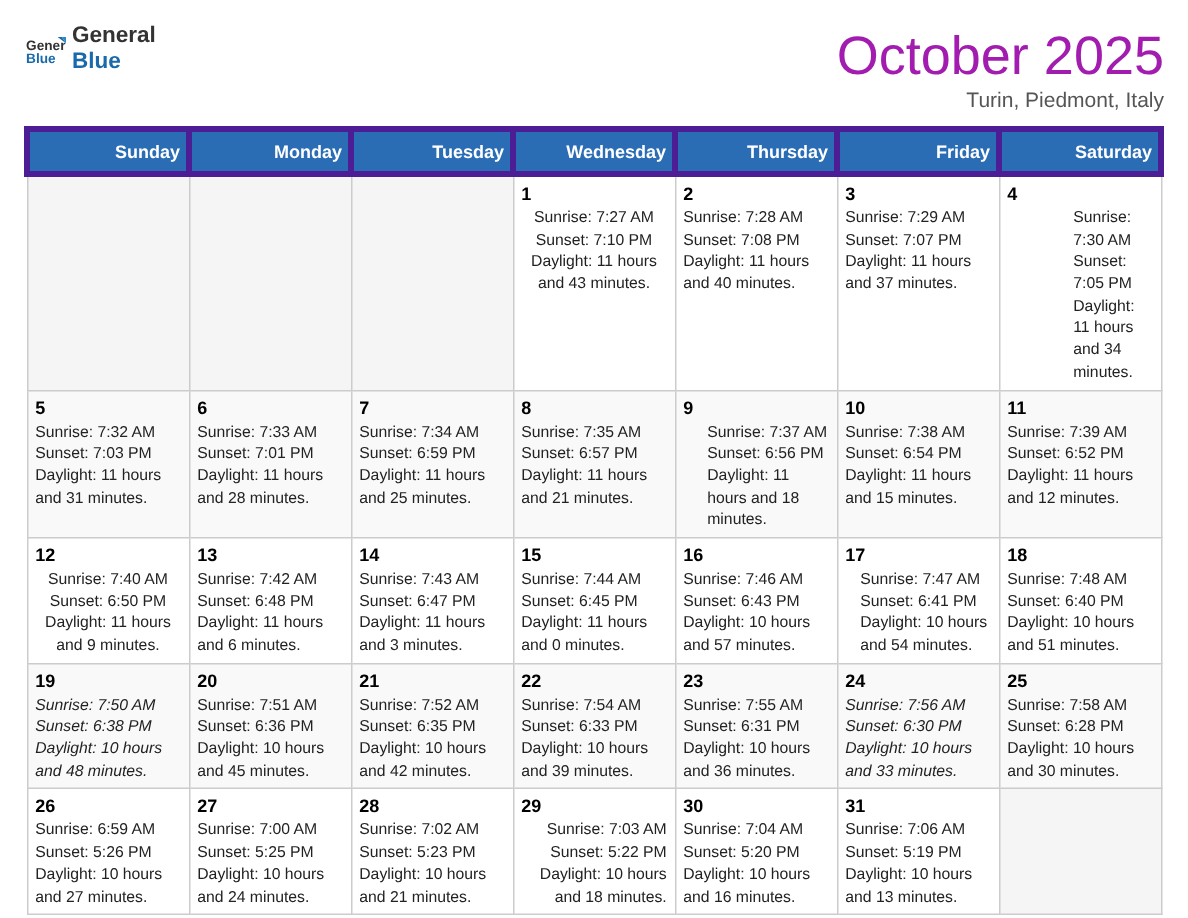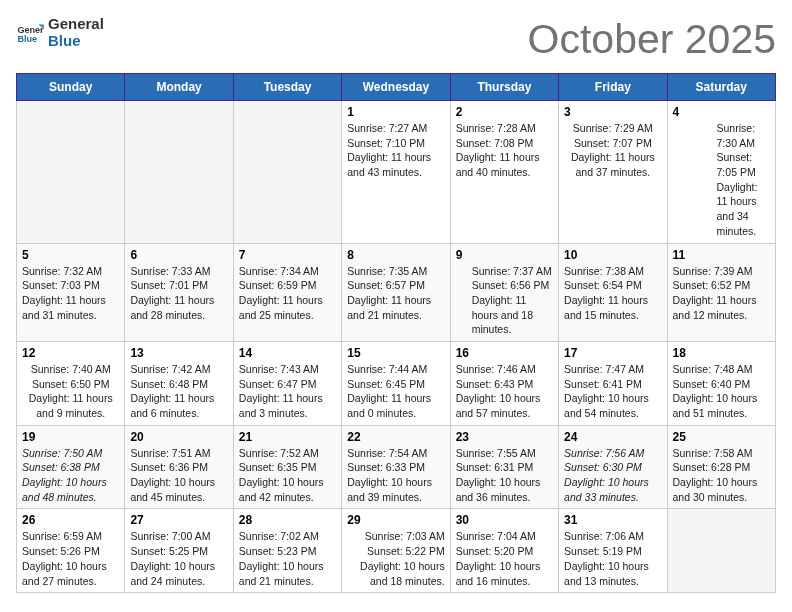--- a/index.html
+++ b/index.html
@@ -20,41 +20,41 @@
       display: flex;
       align-items: center;
       gap: 4px;
     }
     .logo-icon {
       width: 28px;
       height: 28px;
     }
     .title-block { text-align: right; }
     .month-title {
-      font-size: 41px;
-      color: #737373;
+      font-size: 36px;
+      color: #a21caf;
       font-weight: normal;
     }
     .location {
       font-size: 14px;
       color: #555;
     }
     .calendar {
       width: 100%;
       border-collapse: collapse;
       font-size: 11px;
     }
     .calendar th {
       background: #2a6db5;
       color: #fff;
       padding: 6px 4px;
-      text-align: center;
+      text-align: right;
       font-weight: bold;
       font-size: 12px;
-      border: 1px solid #4c1d95;
+      border: 4px solid #4c1d95;
     }
     .calendar td {
       border: 1px solid #ccc;
       vertical-align: top;
       padding: 4px 5px;
       width: 108px;
       min-height: 80px;
       background: #fff;
     }
     .calendar tr:nth-child(even) td { background: #f9f9f9; }
@@ -84,20 +84,21 @@
     </svg>
     <div>
       <div style="font-size:15px;font-weight:bold;color:#333;line-height:1.1;">
         <span style="color:#333;">General</span>
       </div>
       <div style="font-size:15px;font-weight:bold;color:#1a6aab;line-height:1.1;">Blue</div>
     </div>
   </div>
   <div class="title-block">
     <div class="month-title">October 2025</div>
+    <div class="location">Turin, Piedmont, Italy</div>
   </div>
 </div>
 
 <table class="calendar">
   <thead>
     <tr id="weekday-header">
         <th>Sunday</th>
         <th>Monday</th>
         <th>Tuesday</th>
         <th>Wednesday</th>
@@ -106,33 +107,33 @@
         <th>Saturday</th>
       </tr>
   </thead>
   <tbody id="calendar-body">
       <tr>
         <td class="empty"></td>
         <td class="empty"></td>
         <td class="empty"></td>
         <td>
           <span class="day-num">1</span>
-          <div class="day-info" style="white-space: pre-line;">Sunrise: 7:27 AM
+          <div class="day-info" style="white-space: pre-line; text-align: center;">Sunrise: 7:27 AM
 Sunset: 7:10 PM
 Daylight: 11 hours and 43 minutes.</div>
         </td>
         <td>
           <span class="day-num">2</span>
           <div class="day-info" style="white-space: pre-line;">Sunrise: 7:28 AM
 Sunset: 7:08 PM
 Daylight: 11 hours and 40 minutes.</div>
         </td>
         <td>
           <span class="day-num">3</span>
-          <div class="day-info" style="white-space: pre-line; text-align: center;">Sunrise: 7:29 AM
+          <div class="day-info" style="white-space: pre-line;">Sunrise: 7:29 AM
 Sunset: 7:07 PM
 Daylight: 11 hours and 37 minutes.</div>
         </td>
         <td>
           <span class="day-num">4</span>
           <div class="day-info" style="white-space: pre-line; margin-left: 44px;">Sunrise: 7:30 AM
 Sunset: 7:05 PM
 Daylight: 11 hours and 34 minutes.</div>
         </td>
       </tr>
@@ -206,21 +207,21 @@
 Daylight: 11 hours and 0 minutes.</div>
         </td>
         <td>
           <span class="day-num">16</span>
           <div class="day-info" style="white-space: pre-line;">Sunrise: 7:46 AM
 Sunset: 6:43 PM
 Daylight: 10 hours and 57 minutes.</div>
         </td>
         <td>
           <span class="day-num">17</span>
-          <div class="day-info" style="white-space: pre-line;">Sunrise: 7:47 AM
+          <div class="day-info" style="white-space: pre-line; margin-left: 10px;">Sunrise: 7:47 AM
 Sunset: 6:41 PM
 Daylight: 10 hours and 54 minutes.</div>
         </td>
         <td>
           <span class="day-num">18</span>
           <div class="day-info" style="white-space: pre-line;">Sunrise: 7:48 AM
 Sunset: 6:40 PM
 Daylight: 10 hours and 51 minutes.</div>
         </td>
       </tr>

